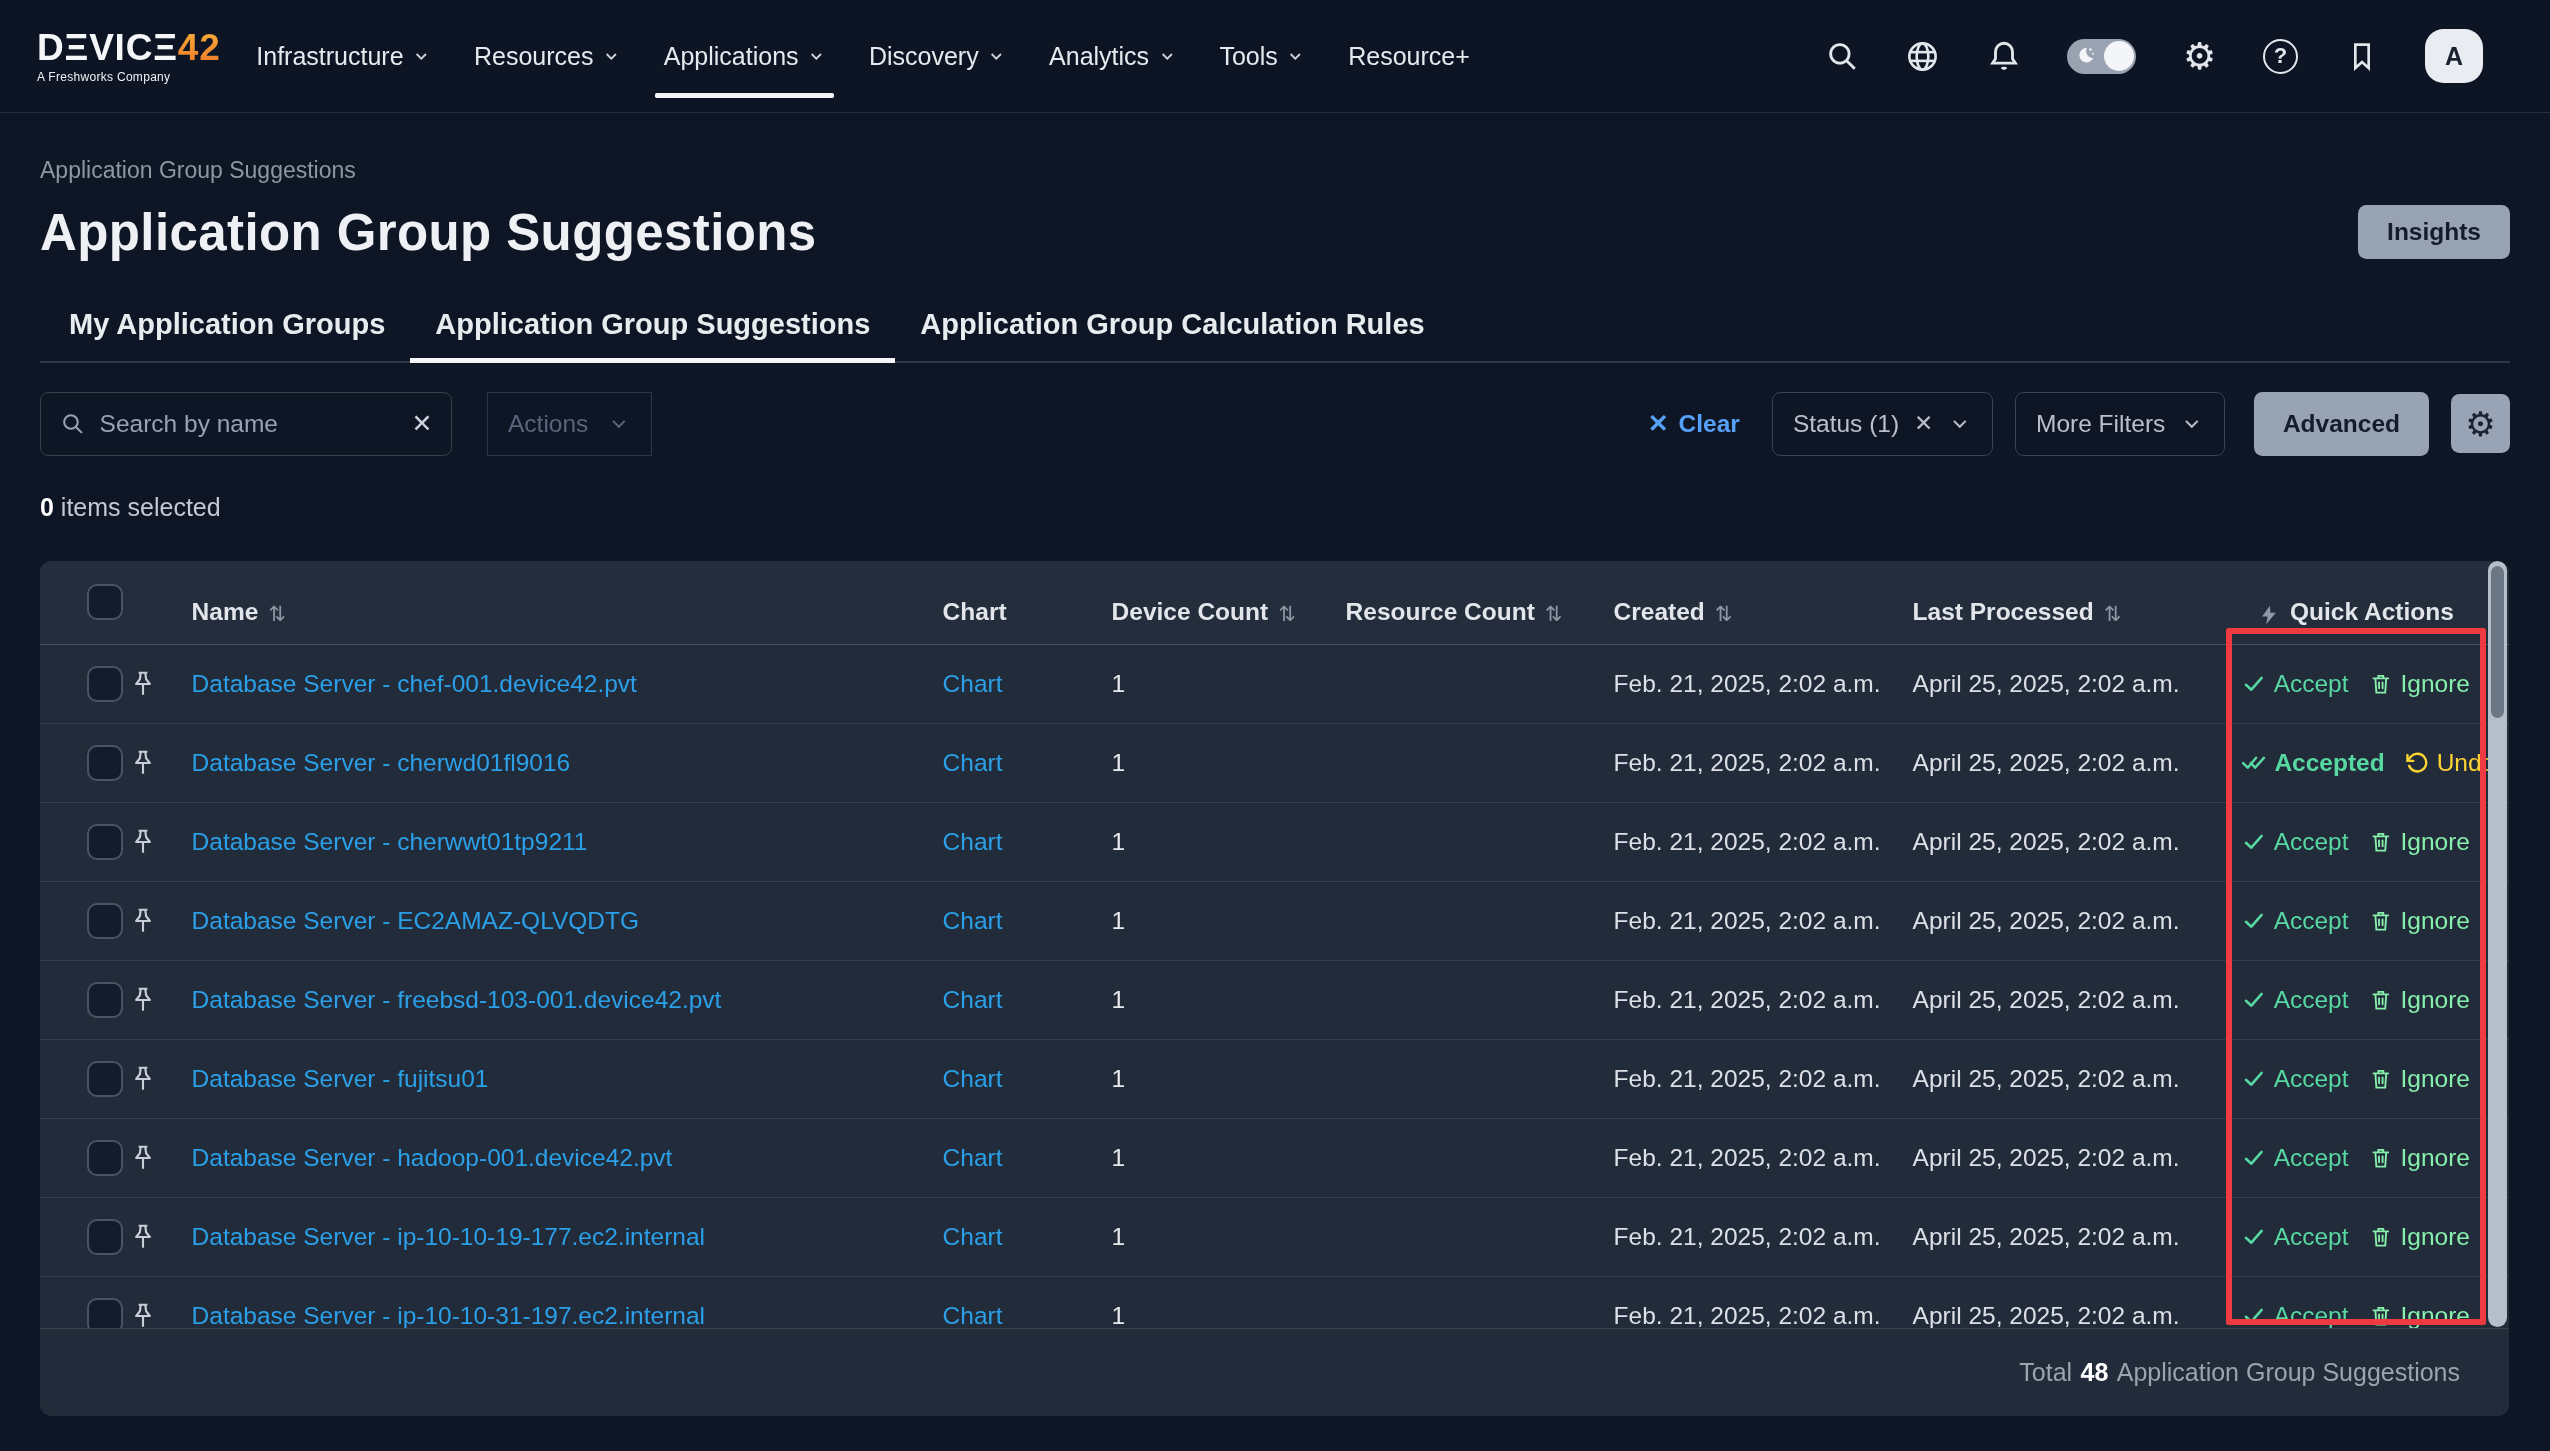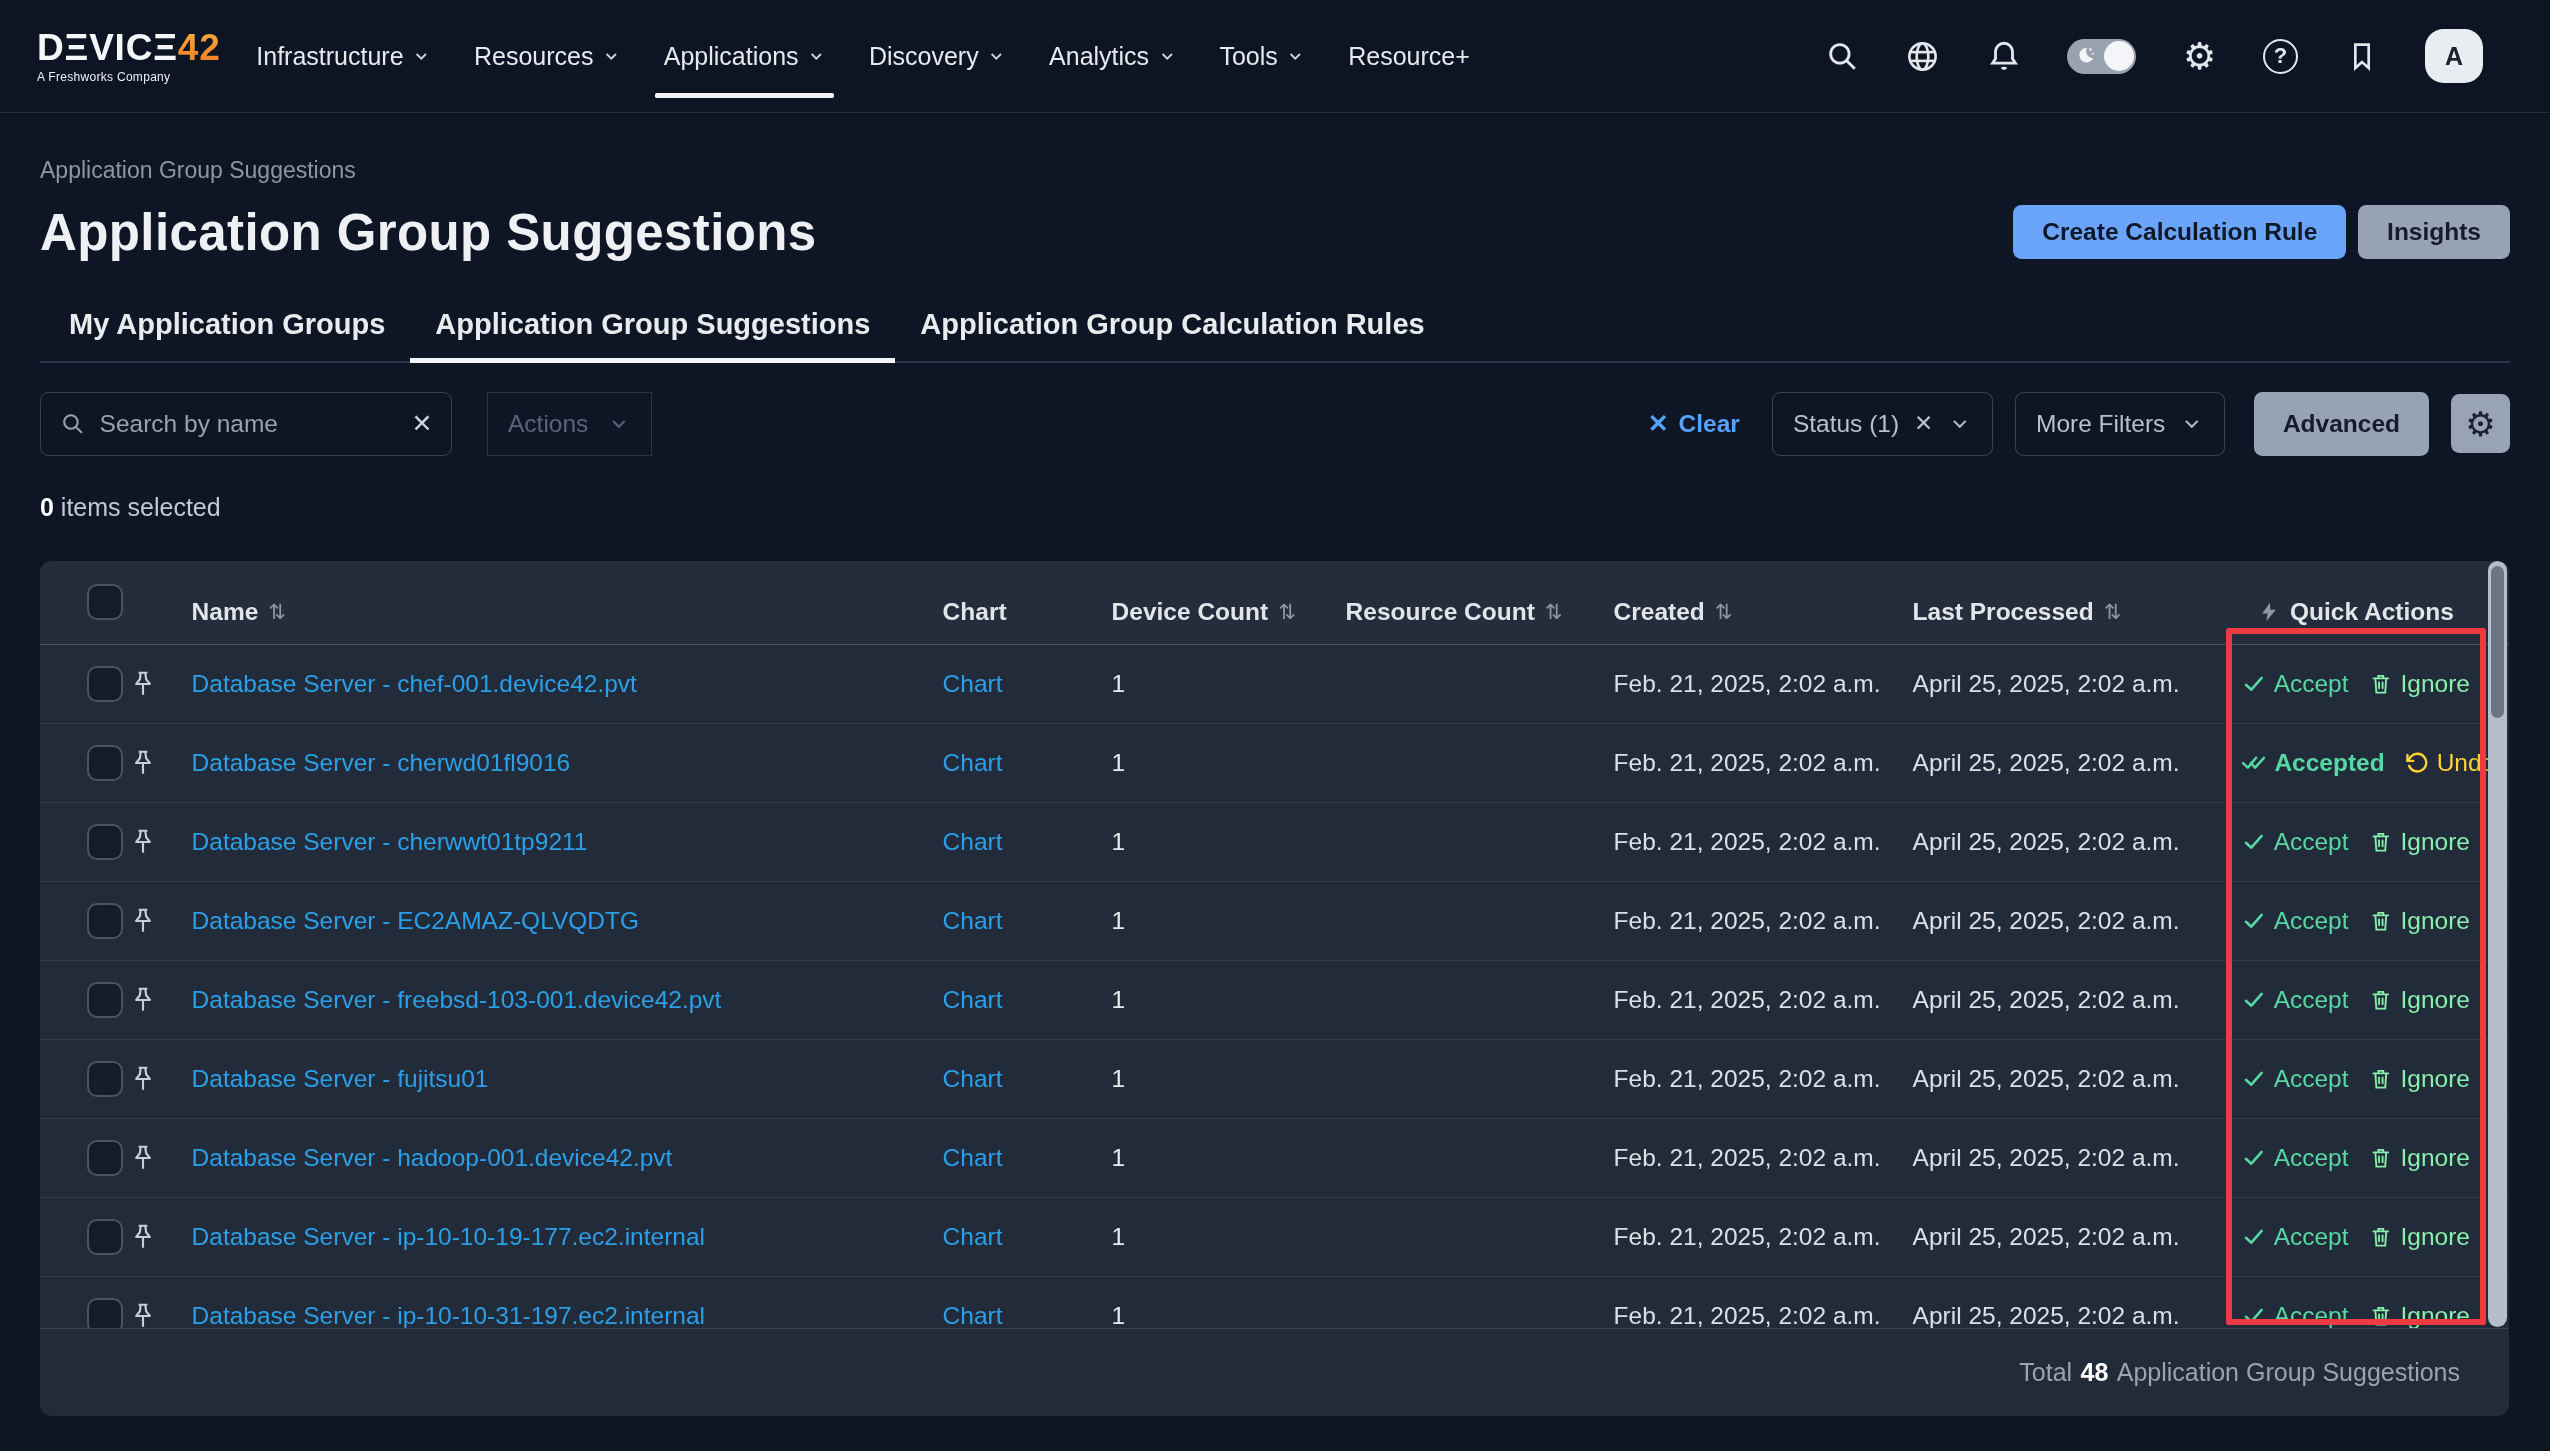--- a/index.html
+++ b/index.html
@@ -66,21 +66,21 @@
   .glyph-gear { font-size:37px; line-height:1; color:#e3e7ec; font-family:"DejaVu Sans", sans-serif; }
   .gear-btn .glyph-gear { color:#1a2230; font-size:34px; }
 
   .selected-line { margin-top:37px; font-size:25px; color:#c3c9d2; }
   .selected-line b { color:#ffffff; font-weight:700; }
 
   
   .table-card { margin-top:39px; width:2469px; background:#222b39; border-radius:11.8px; position:relative; overflow:hidden; }
   .grid { display:grid; grid-template-columns:47px 61px 751px 169px 234px 268px 299px 347px 1fr; align-items:center; padding-left:25px; }
   .thead { height:84px; border-bottom:1.7px solid #4a5464; background:#242d3c; }
-  .th { font-size:24.5px; font-weight:700; color:#e2e6ea; display:flex; align-items:center; gap:10px; padding-left:18.6px;margin-top:20px; }
+  .th { font-size:24.5px; font-weight:700; color:#e2e6ea; display:flex; align-items:flex-end; gap:10px; padding-left:18.6px;margin-top:20px; }
   .sort-glyph { font-size:21px; color:#8e97a5; font-weight:400; font-family:"DejaVu Sans", sans-serif; cursor:pointer; }
   .rows-viewport { height:683px; overflow:hidden; }
   .row { height:79px; border-bottom:1.7px solid #363e4d; }
   .row:last-child { border-bottom:none; }
   .cell { font-size:24.5px; color:#dce0e6; padding-left:18.6px; white-space:nowrap; overflow:hidden; }
   .checkbox { width:36px; height:36px; border-radius:10px; border:2.5px solid #4a5362; background:#141c2c; cursor:pointer; margin-left:22px; }
   .pin-cell { display:flex; justify-content:center; }
   .link { color:#2ba0e8; cursor:pointer; }
   .qa-cell { display:flex; align-items:center; justify-content:flex-end; gap:20px; padding-right:39px; }
   .qa-item { display:flex; align-items:center; gap:8.4px; cursor:pointer; font-size:24.5px; font-weight:500; }
@@ -191,21 +191,20 @@
     <span class="avatar">A</span>
   </div>
 </header>
 
 <div class="content">
   <div class="breadcrumb">Application Group Suggestions</div>
 
   <div class="title-row">
     <h1 class="page-title">Application Group Suggestions</h1>
     <div class="title-actions">
-      <button class="btn btn-primary">Create Calculation Rule</button>
       <button class="btn btn-secondary">Insights</button>
     </div>
   </div>
 
   <div class="tabs">
       <div class="tab"><span>My Application Groups</span></div>
       <div class="tab active"><span>Application Group Suggestions</span></div>
       <div class="tab"><span>Application Group Calculation Rules</span></div>
     </div>
 

